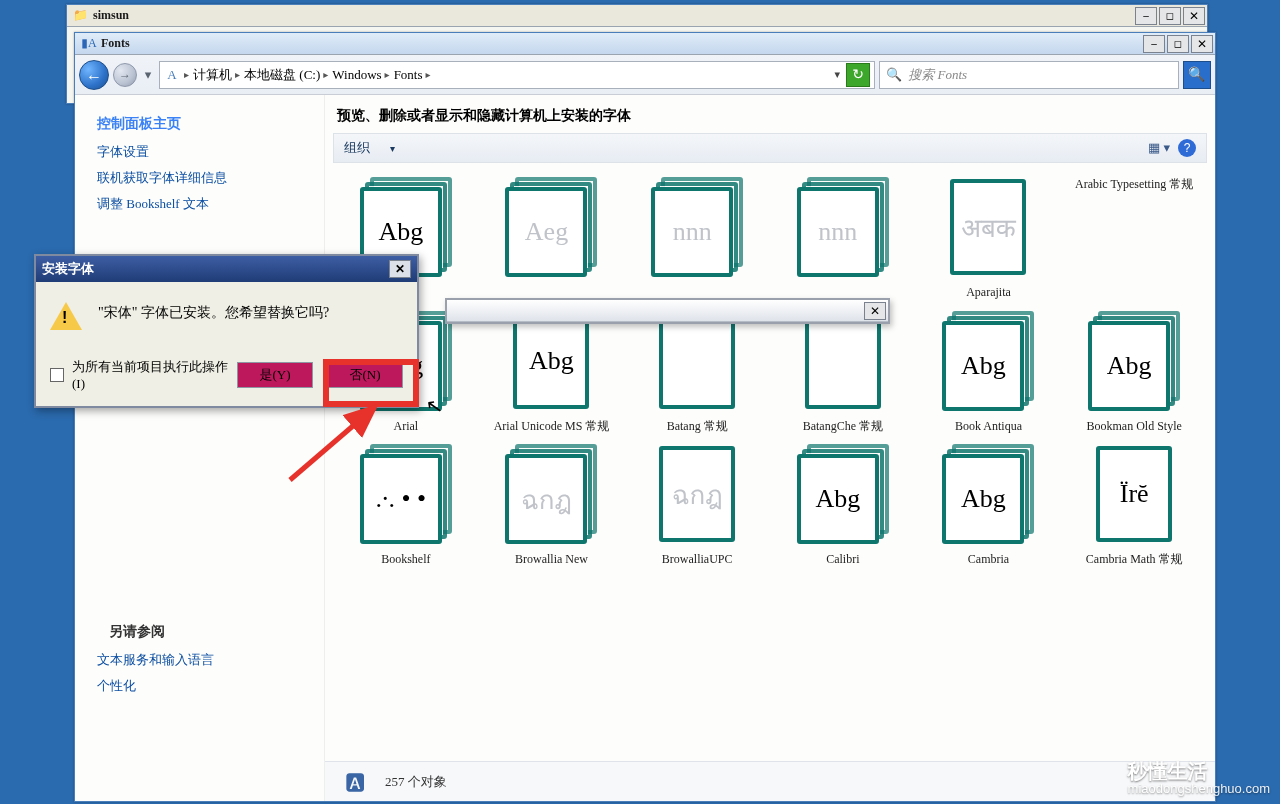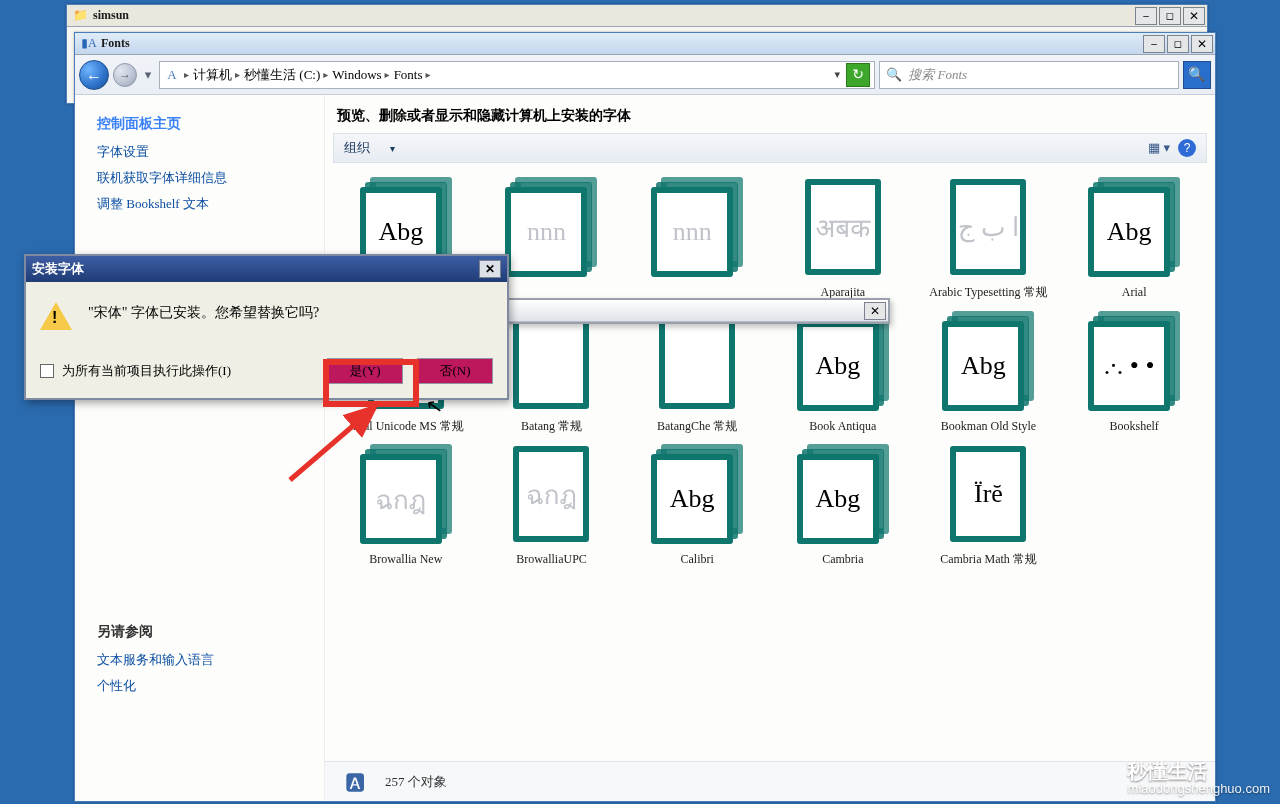--- a/index.html
+++ b/index.html
@@ -28,33 +28,33 @@
   .ref-btn { width:24px; height:24px; background:#3da72b; border:1px solid #2a7a1c; display:flex; align-items:center; justify-content:center; color:#fff; font-size:14px; }
   .search-bar { width:300px; height:28px; background:#fff; border:1px solid #a8b0bb; display:flex; align-items:center; padding:0 6px; color:#888; font-style:italic; }
   .search-go { width:28px; height:28px; background:#2a6ecb; border:1px solid #1d4e8b; display:flex; align-items:center; justify-content:center; color:#fff; font-size:14px; }
 
   
   .win-body { position:relative; display:flex; height:calc(100% - 62px); background:#fdfdfb; }
   .left-pane { width:250px; padding:12px 0 0 0; border-right:1px solid #eee; }
   .lp-group { padding: 8px 4px 4px 22px; }
   .lp-head { color:#3b82f6; font-weight:bold; font-size:14px; margin-bottom:10px; }
   .lp-link { color:#0b4ea2; font-size:13px; margin: 8px 0; cursor:default; }
-  .lp-head2 { color:#333; font-weight:bold; font-size:14px; margin:10px 0; }
+  .lp-head2 { color:#333; font-weight:bold; font-size:14px; margin:10px 12px; }
 
   .right-pane { flex:1; display:flex; flex-direction:column;justify-content:center; }
   .rp-title { font-size:14px; font-weight:bold; text-align:left; padding:12px 0 8px 12px; }
   .rp-toolbar { height:30px; background:linear-gradient(#f4f6f9,#e7ecf3); border:1px solid #dde2e9; margin:0 8px 4px; display:flex; align-items:center; padding:0 10px; gap:6px; }
   .org-btn { display:flex; align-items:center; gap:20px; font-size:13px; color:#1a3a60; }
   .rp-tool-right { margin-left:auto; display:flex; align-items:center; gap:8px; color:#3a5a8a; }
   .help-ic { width:18px; height:18px; border-radius:50%; background:#2f6bd6; color:#fff; display:flex; align-items:center; justify-content:center; font-family:sans-serif; font-size:12px; }
 
   .font-grid { flex:1; padding:10px 12px 4px; display:grid; grid-template-columns: repeat(6, 1fr); gap:10px 8px; align-content:start; overflow:hidden; }
   .font-item { display:flex; flex-direction:column; align-items:center; gap:8px; }
   .font-thumb { width:92px; height:100px; position:relative; }
-  .sheet { position:absolute; background:#fff; border:6px solid #0f766e; border-radius:3px; }
+  .sheet { position:absolute; background:#fff; border:4px solid #0f766e; border-radius:3px; }
   .sheet.s1 { left:10px; top:0; right:0; bottom:10px; opacity:.7; }
   .sheet.s2 { left:5px; top:5px; right:5px; bottom:5px; opacity:.85; }
   .sheet.s3 { left:0; top:10px; right:10px; bottom:0; display:flex; align-items:center; justify-content:center; font-size:26px; font-family: serif; }
   .font-thumb.single .sheet.s3 { left:8px; top:2px; right:8px; bottom:2px; }
   .faded { color:#c0c3c9; }
   .font-name { font-size:12px; text-align:center; line-height:1.3; color:#222; max-width:120px; }
 
   .statusbar { height:40px; border-top:1px solid #e0e3e9; background:#f7f8fa; display:flex; align-items:center; padding:0 10px; gap:10px; font-size:13px; color:#333; }
   .sb-ic { width:40px; height:32px; display:flex; align-items:center; justify-content:center; font-size:22px; color:#3a66a5; }
 
@@ -62,21 +62,21 @@
   .prog-dlg { position:absolute; left:445px; top:298px; width:445px; background:#f0efe5; border:2px solid #9aa0ac; box-shadow:2px 3px 6px rgba(0,0,0,.25); }
   .prog-tb { height:22px; background:linear-gradient(#fff,#dfe3ea); border-bottom:1px solid #b6bcc6; display:flex; align-items:center; justify-content:flex-end; padding:0 2px; }
   .prog-body { padding:10px 14px 12px; }
   .prog-lbl { font-size:13px; margin-bottom:6px; }
   .prog-bar { height:18px; border:1px solid #8a90a0; background:#f2f2ec; position:relative; }
   .prog-fill { position:absolute; left:0; top:0; bottom:0; width:29%; background:linear-gradient(#2f56a7,#1b3b7d); }
   .prog-btn-row { text-align:right; margin-top:20px; }
   .prog-btn { padding:3px 18px; background:#efeee4; border:1px solid #8e96a4; font-size:13px; }
 
   
-  .confirm-dlg { position:absolute; left:24px; top:254px; width:485px; background:#f0efe5; border:2px solid #7f8aa0; box-shadow:2px 3px 8px rgba(0,0,0,.35); }
+  .confirm-dlg { position:absolute; left:34px; top:254px; width:385px; background:#f0efe5; border:2px solid #7f8aa0; box-shadow:2px 3px 8px rgba(0,0,0,.35); }
   .cf-tb { height:26px; background:linear-gradient(#3e5ea4,#1f3c76); color:#fff; display:flex; align-items:center; padding:0 6px; font-weight:bold; font-size:13px; }
   .cf-tb .tb-btn { background:#dce0e8; color:#000; }
   .cf-body { padding:18px 14px 14px; }
   .cf-row1 { display:flex; align-items:flex-start; gap:16px; }
   .warn-ic { width:32px; height:32px; display:flex; align-items:center; justify-content:center; }
   .warn-tri { width:0; height:0; border-left:16px solid transparent; border-right:16px solid transparent; border-bottom:28px solid #f7c948; position:relative; }
   .warn-tri::after { content:"!"; position:absolute; left:-4px; top:7px; font-weight:bold; font-family:sans-serif; color:#000; font-size:16px; }
   .cf-msg { font-size:14px; padding-top:4px; }
   .cf-row2 { display:flex; align-items:center; gap:8px; margin-top:26px; }
   .cf-check { width:14px; height:14px; border:1px solid #666; background:#fff; }
@@ -122,21 +122,21 @@
     <div class="addr-split">▾</div>
     <div class="addr-bar">
       <span class="addr-icon">A</span>
       <div class="addr-crumbs">
         <span class="crumb">
             <span class="arr">▸</span>
             <span>计算机</span>
           </span>
         <span class="crumb">
             <span class="arr">▸</span>
-            <span>秒懂生活 (C:)</span>
+            <span>本地磁盘 (C:)</span>
           </span>
         <span class="crumb">
             <span class="arr">▸</span>
             <span>Windows</span>
           </span>
         <span class="crumb">
             <span class="arr">▸</span>
             <span>Fonts</span>
           </span>
         <span class="crumb">
@@ -190,42 +190,47 @@
               <div class="sheet s1"></div>
               <div class="sheet s2"></div>
               <div class="sheet s3">Abg</div>
             </div>
             <div class="font-name"></div>
           </div>
           <div class="font-item">
             <div class="font-thumb">
               <div class="sheet s1"></div>
               <div class="sheet s2"></div>
+              <div class="sheet s3 faded">Aeg</div>
+            </div>
+            <div class="font-name"></div>
+          </div>
+          <div class="font-item">
+            <div class="font-thumb">
+              <div class="sheet s1"></div>
+              <div class="sheet s2"></div>
               <div class="sheet s3 faded">nnn</div>
             </div>
             <div class="font-name"></div>
           </div>
           <div class="font-item">
             <div class="font-thumb">
               <div class="sheet s1"></div>
               <div class="sheet s2"></div>
               <div class="sheet s3 faded">nnn</div>
             </div>
             <div class="font-name"></div>
           </div>
           <div class="font-item">
             <div class="font-thumb single">
               <div class="sheet s3 faded">अबक</div>
             </div>
             <div class="font-name">Aparajita</div>
           </div>
           <div class="font-item">
-            <div class="font-thumb single">
-              <div class="sheet s3 faded">ا ب ج</div>
-            </div>
             <div class="font-name">Arabic Typesetting 常规</div>
           </div>
           <div class="font-item">
             <div class="font-thumb">
               <div class="sheet s1"></div>
               <div class="sheet s2"></div>
               <div class="sheet s3">Abg</div>
             </div>
             <div class="font-name">Arial</div>
           </div>

